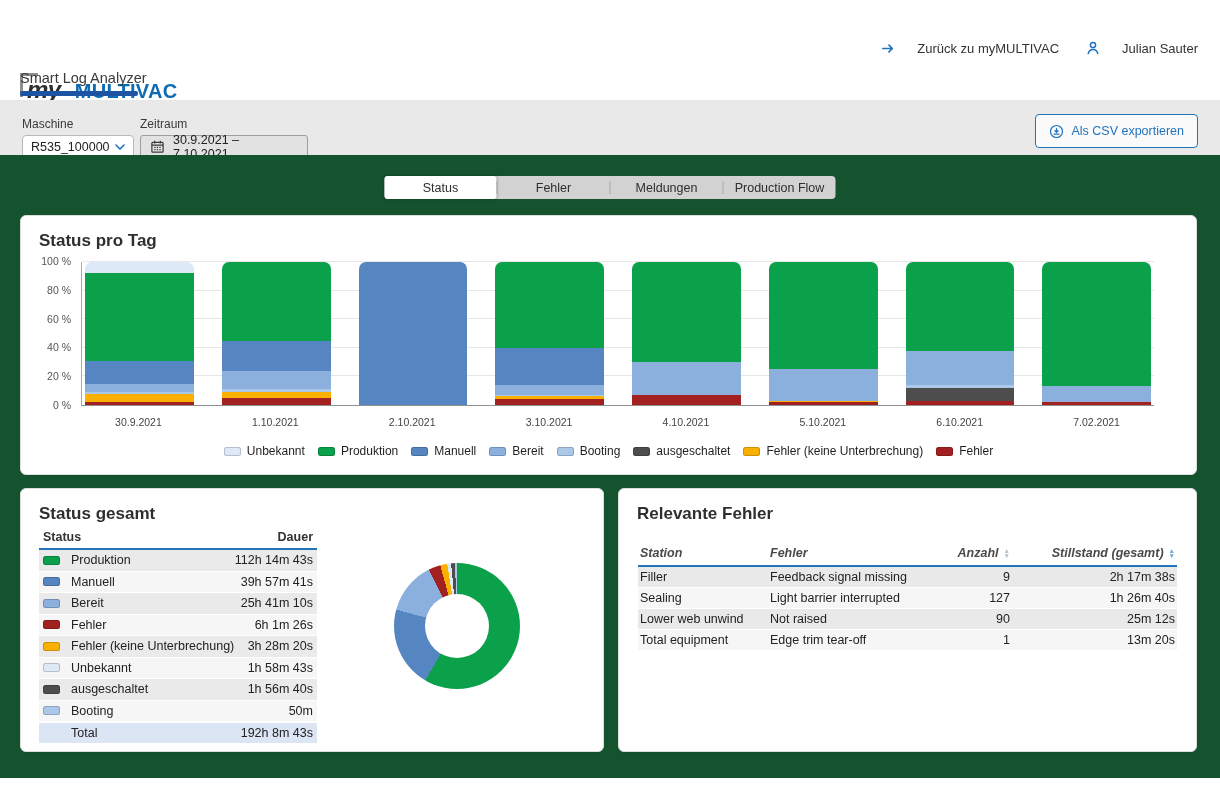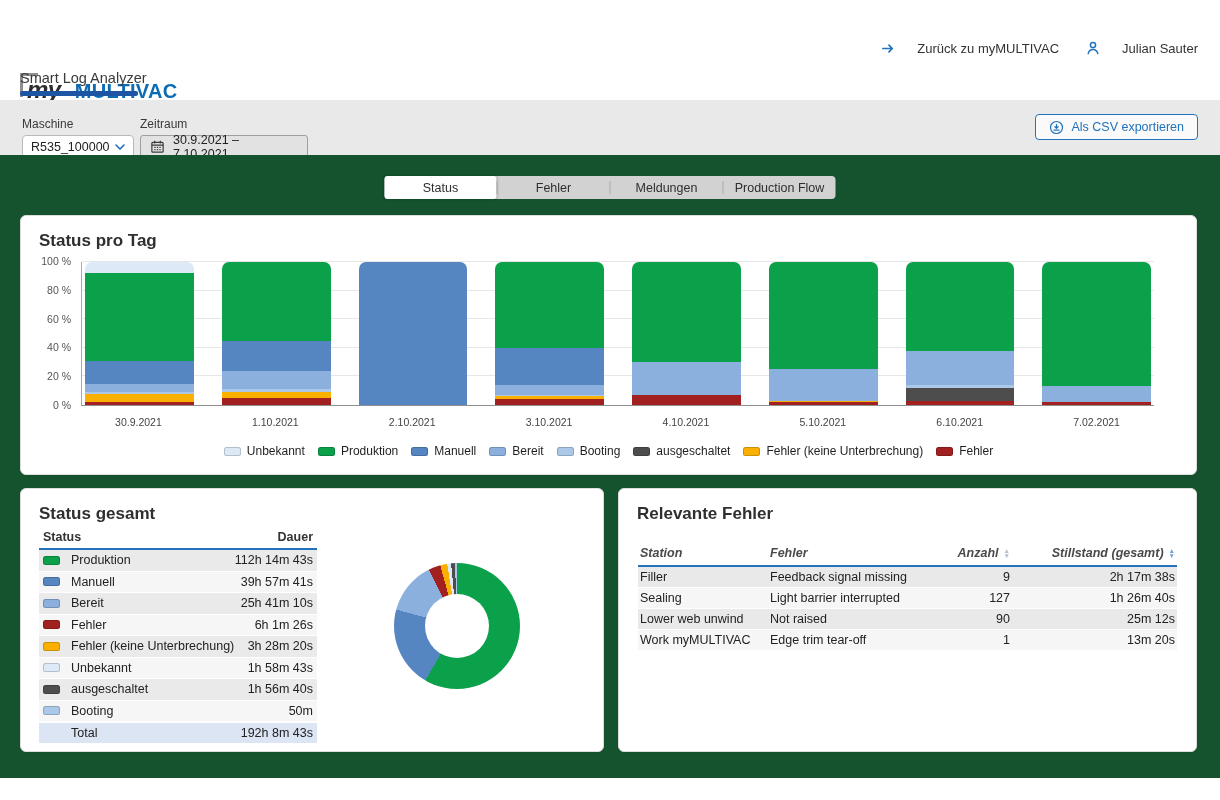--- a/index.html
+++ b/index.html
@@ -37,21 +37,21 @@
   .filter-label { font-size:12px; color:#3a3a3a; margin-bottom:4px; }
   .select-box {
     width:112px; height:23px; background:#fff; border:1px solid #b9b9b9; border-radius:4px;
     display:flex; align-items:center; justify-content:space-between; padding:0 8px; font-size:12.5px; color:#222; cursor:pointer;
   }
   .date-box {
     width:168px; height:23px; background:#e2e2e2; border:1px solid #9f9f9f; border-radius:3px;
     display:flex; align-items:center; gap:8px; padding:0 9px; font-size:12.5px; color:#222; cursor:pointer;
   }
   .export-btn {
-    position:absolute; right:22px; top:14px; height:26px; padding:8px 13px;
+    position:absolute; right:22px; top:14px; height:26px; padding:16px 13px;
     background:#fafafa; border:1px solid #2273bc; border-radius:4px; color:#2273bc;
     font-size:12.5px; font-family:"Liberation Sans", sans-serif;
     display:flex; align-items:center; gap:7px; cursor:pointer;
   }
 
   
   .content { position:absolute; top:155px; left:0; right:0; height:623px; background:#14532d; }
 
   
   .tabs {
@@ -432,21 +432,21 @@
           <div class="align-right">127</div>
           <div class="align-right">1h 26m 40s</div>
         </div>
         <div class="err-row">
           <div>Lower web unwind</div>
           <div>Not raised</div>
           <div class="align-right">90</div>
           <div class="align-right">25m 12s</div>
         </div>
         <div class="err-row">
-          <div>Work myMULTIVAC</div>
+          <div>Total equipment</div>
           <div>Edge trim tear-off</div>
           <div class="align-right">1</div>
           <div class="align-right">13m 20s</div>
         </div>
       </div>
   </section>
 
 </main>
 
 </body></html>

